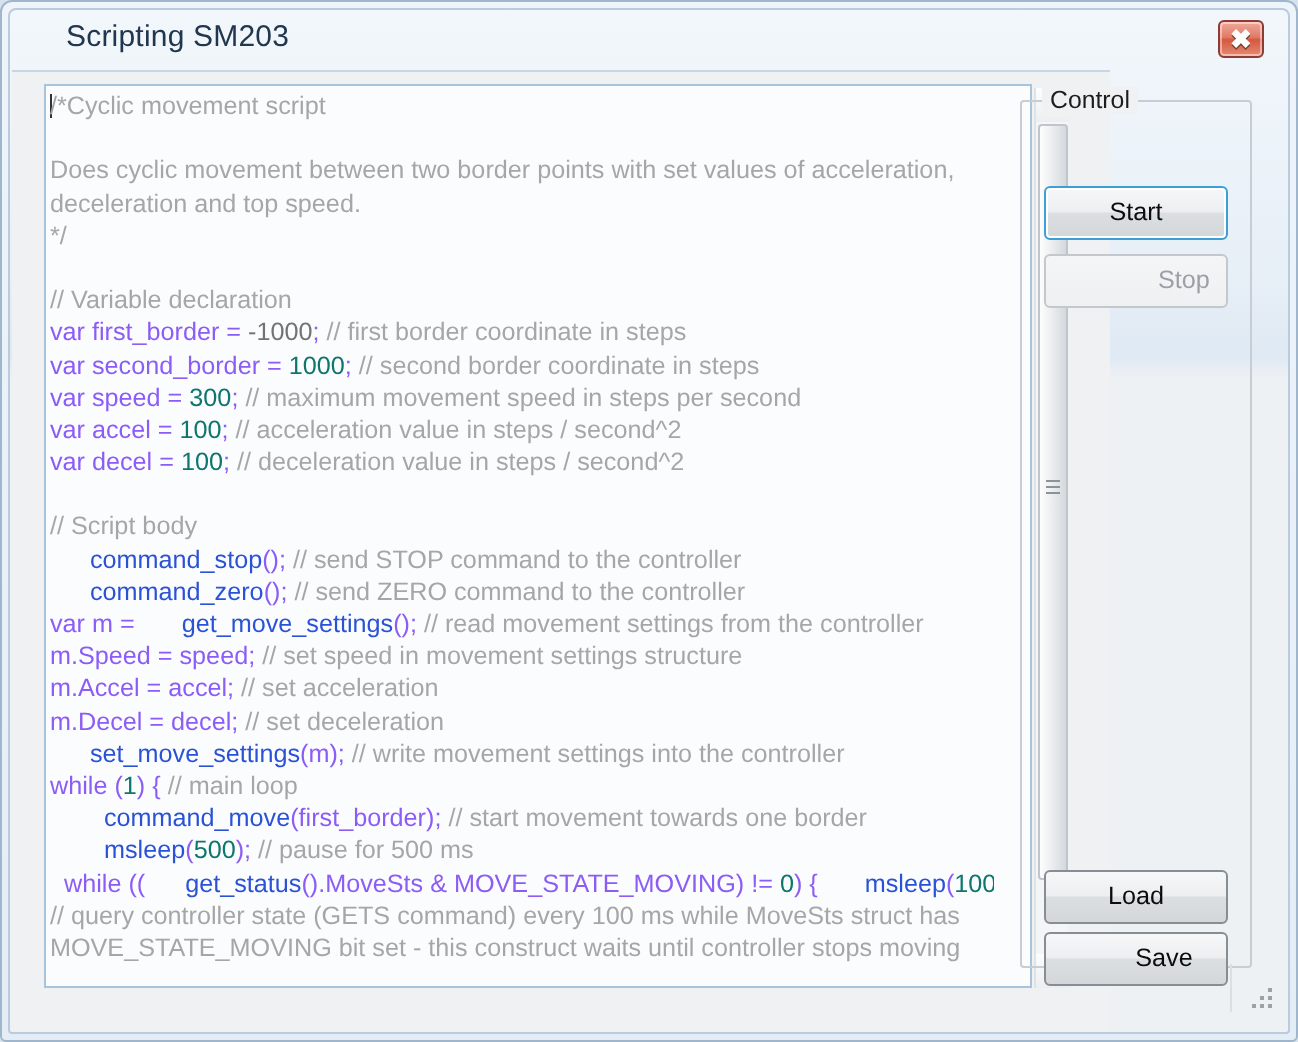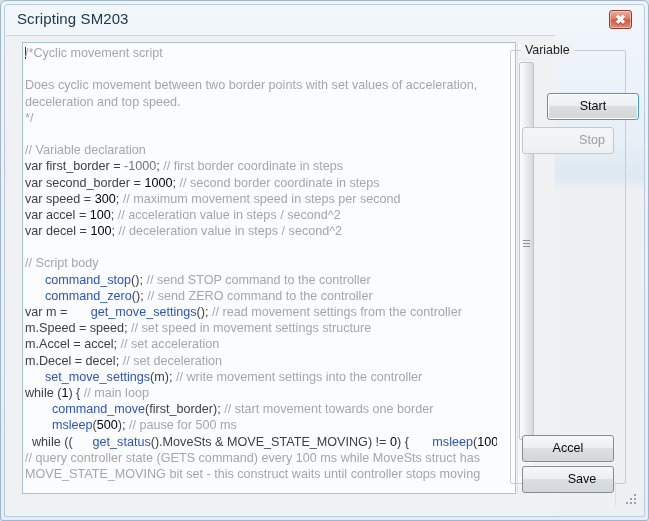--- a/index.html
+++ b/index.html
@@ -25,21 +25,21 @@
     background:linear-gradient(to bottom,#f2f7fb 0%,#e7eff7 26%,#dfe9f3 34%,#eef1f3 36%,#eef1f3 100%);
     border:1px solid #b9cbdc;
     overflow:hidden;
   }
 
   
   #titlebar{
     position:absolute;left:0;top:0;width:639px;height:30px;
   }
   #title-text{
-    position:absolute;left:12px;top:5px;
+    position:absolute;left:28px;top:5px;
     font-size:15px;color:#21364f;
     letter-spacing:.1px;
     white-space:nowrap;
   }
   #close-button{
     position:absolute;left:604px;top:5px;width:23px;height:19px;
     box-sizing:border-box;
     border:1px solid #8f3b33;
     border-radius:3px;
     background:linear-gradient(to bottom,#f0a99c 0%,#e07a66 45%,#d4583f 52%,#e58a72 100%);
@@ -72,23 +72,23 @@
     overflow:hidden;
     font-family:"Liberation Sans", sans-serif;
     font-size:12.6px;
     line-height:16.2px;
     color:#101010;
     white-space:pre;
   }
   .ln{height:16.2px;}
   .cmt{color:#a6a6a6;}
   .fn{color:#2a52d6;margin-left:20px;}
-  .num{color:#000000;}
+  .num{color:#0f766e;}
   .numneg{color:#737373;}
-  .kw{color:#404040;}
+  .kw{color:#8b5cf6;}
   .caret{
     display:inline-block;width:1px;height:12px;
     background:#333;vertical-align:-2px;margin-right:-1px;
   }
 
   
   #vscroll{
     position:absolute;left:494px;top:1px;width:17px;height:450px;
     background:#f4f5f7;
     border-left:1px solid #e0e3e6;
@@ -137,21 +137,20 @@
     font-size:12.6px;color:#0c0c0c;
     text-align:center;line-height:25px;
     border:1px solid #868d94;
     border-radius:3px;
     background:linear-gradient(to bottom,#f6f7f8 0%,#eceef0 48%,#dcdfe2 50%,#d3d7da 100%);
     cursor:pointer;
   }
   .btn.focused{
     border:1px solid #3c9fd6;
     box-shadow:inset 0 0 0 1px #ffffff;
-    margin-left:25px;
   }
   .btn.disabled{
     color:#9aa0a6;
     border:1px solid #c3c8cd;
     background:linear-gradient(to bottom,#f4f5f6 0%,#eef0f1 100%);
     cursor:default;
   }
   #btn-start{top:42px;}
   #btn-stop{top:76px;padding-left:48px;}
   #btn-load{top:384px;}
@@ -198,24 +197,24 @@
                 <i></i>
             </div>
           </div>
           <div id="sb-down" class="sb-btn">
             <div class="sb-arrow"></div>
           </div>
         </div>
       </div>
 
       <div id="control-group">
-        <div id="control-legend">Variable</div>
+        <div id="control-legend">Control</div>
         <div id="btn-start" class="btn focused">Start</div>
         <div id="btn-stop" class="btn disabled">Stop</div>
-        <div id="btn-load" class="btn">Accel</div>
+        <div id="btn-load" class="btn">Load</div>
         <div id="btn-save" class="btn">Save</div>
       </div>
 
       <div id="grip-sep"></div>
       <div id="resize-grip">
           <i style="left: 8px; top: 0px;"></i>
           <i style="left: 4px; top: 4px;"></i>
           <i style="left: 8px; top: 4px;"></i>
           <i style="left: 0px; top: 8px;"></i>
           <i style="left: 4px; top: 8px;"></i>

